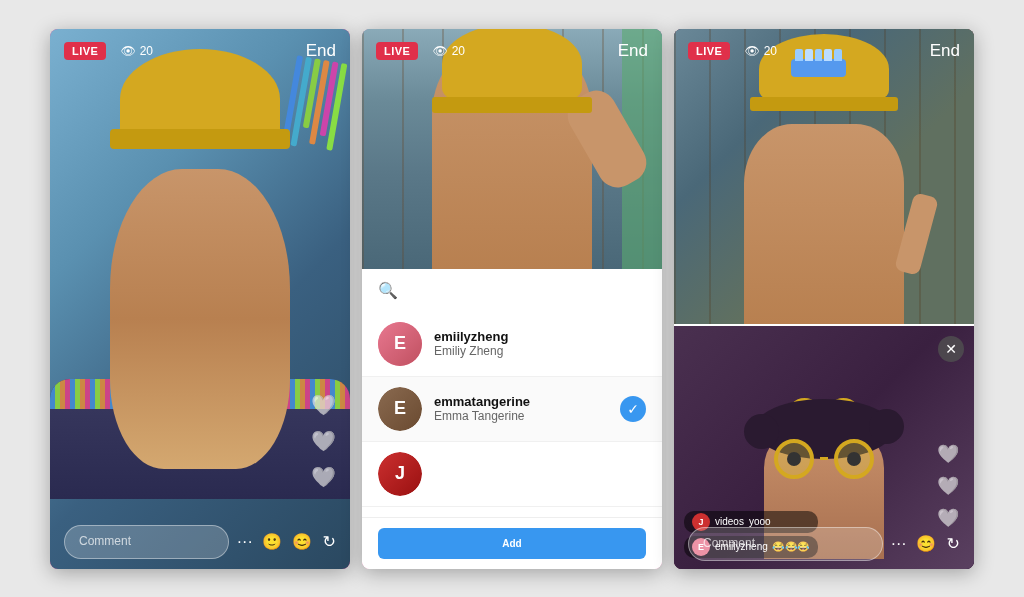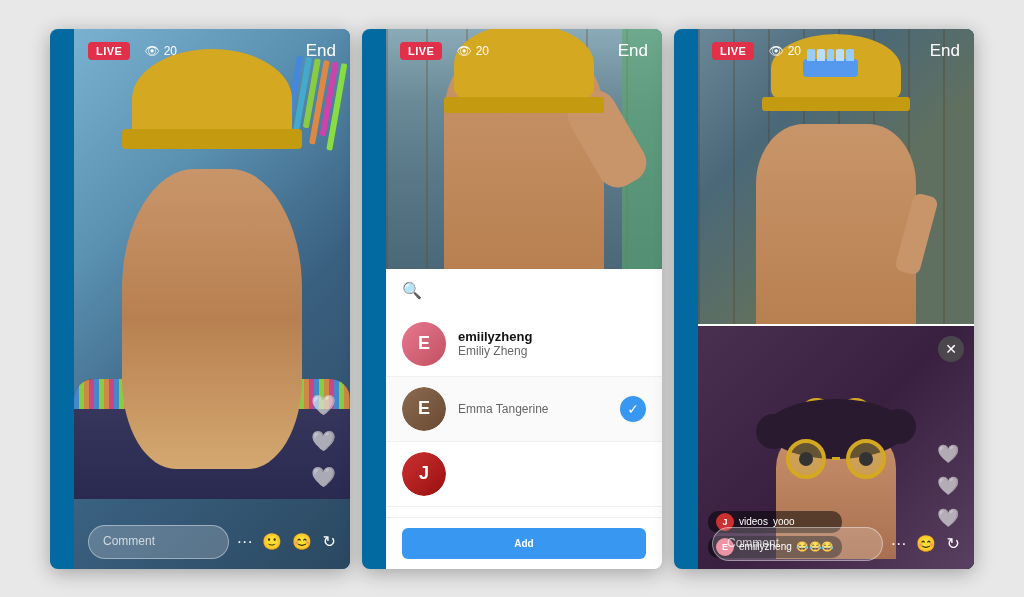--- a/index.html
+++ b/index.html
@@ -16,26 +16,25 @@
     .screens-container {
       display: flex;
       gap: 12px;
       align-items: center;
       justify-content: center;
       padding: 20px;
     }
     .phone-screen {
       width: 300px;
       height: 540px;
-      background: #0369a1;
+      background: #ec4899;
       border-radius: 8px;
       overflow: hidden;
       position: relative;
       box-shadow: 0 4px 20px rgba(0,0,0,0.3);
-      padding-left: 24px;
     }
 
     .screen1-full-bg {
       width: 100%;
       height: 100%;
       position: relative;
       overflow: hidden;
     }
     
     .video-bg-1 {
@@ -595,20 +594,21 @@
               <div class="username">emiilyzheng</div>
               <div class="display-name">Emiliy Zheng</div>
             </div>
           </div>
 
           <div class="user-item" style="background:#fafafa">
             <div class="user-avatar">
               <div style="width:100%;height:100%;background:linear-gradient(135deg,#8a6a50,#6a4a30);border-radius:50%;display:flex;align-items:center;justify-content:center;color:white;font-size:18px;font-weight:600">E</div>
             </div>
             <div class="user-info">
+              <div class="username">emmatangerine</div>
               <div class="display-name">Emma Tangerine</div>
             </div>
             <div class="check-circle">✓</div>
           </div>
 
           <div class="user-item">
             <div class="user-avatar">
               <div style="width:100%;height:100%;background:linear-gradient(135deg,#cc3030,#991010);border-radius:50%;display:flex;align-items:center;justify-content:center;color:white;font-size:18px;font-weight:600">J</div>
             </div>
 

